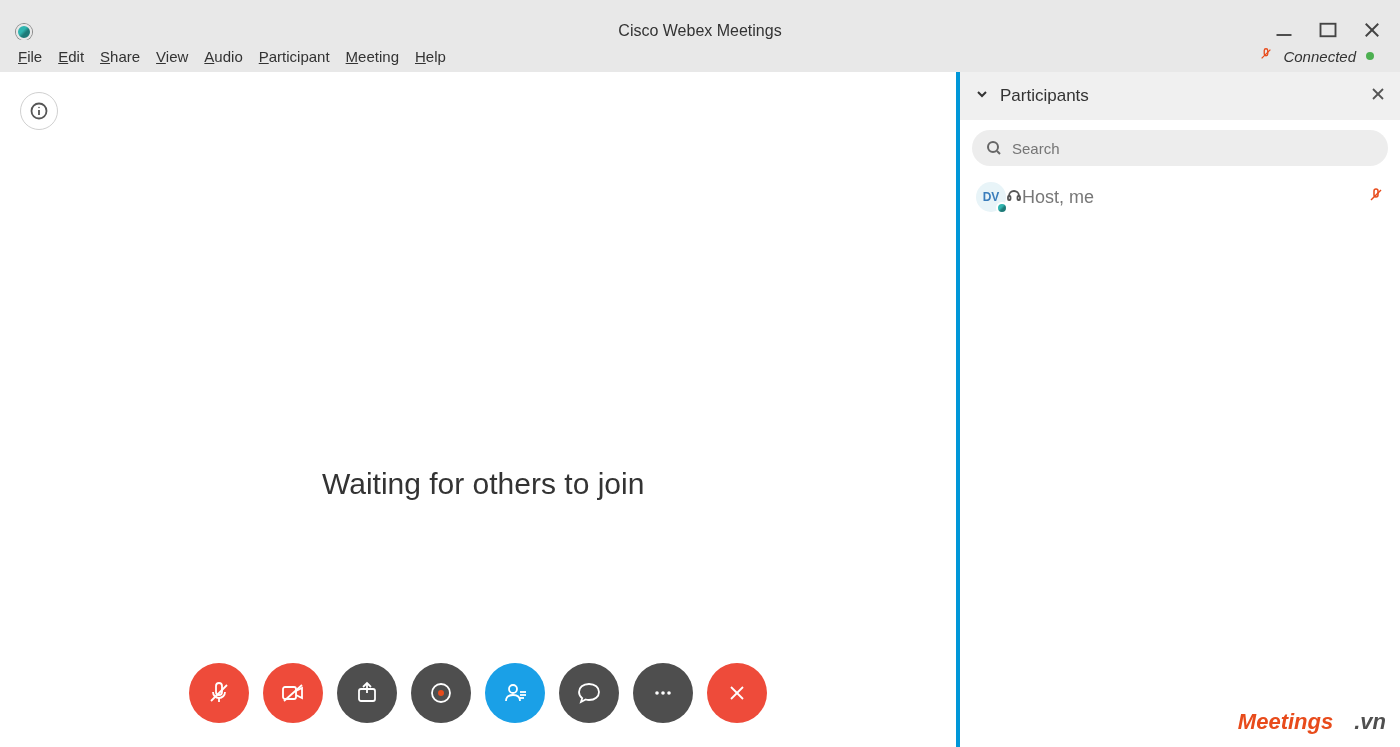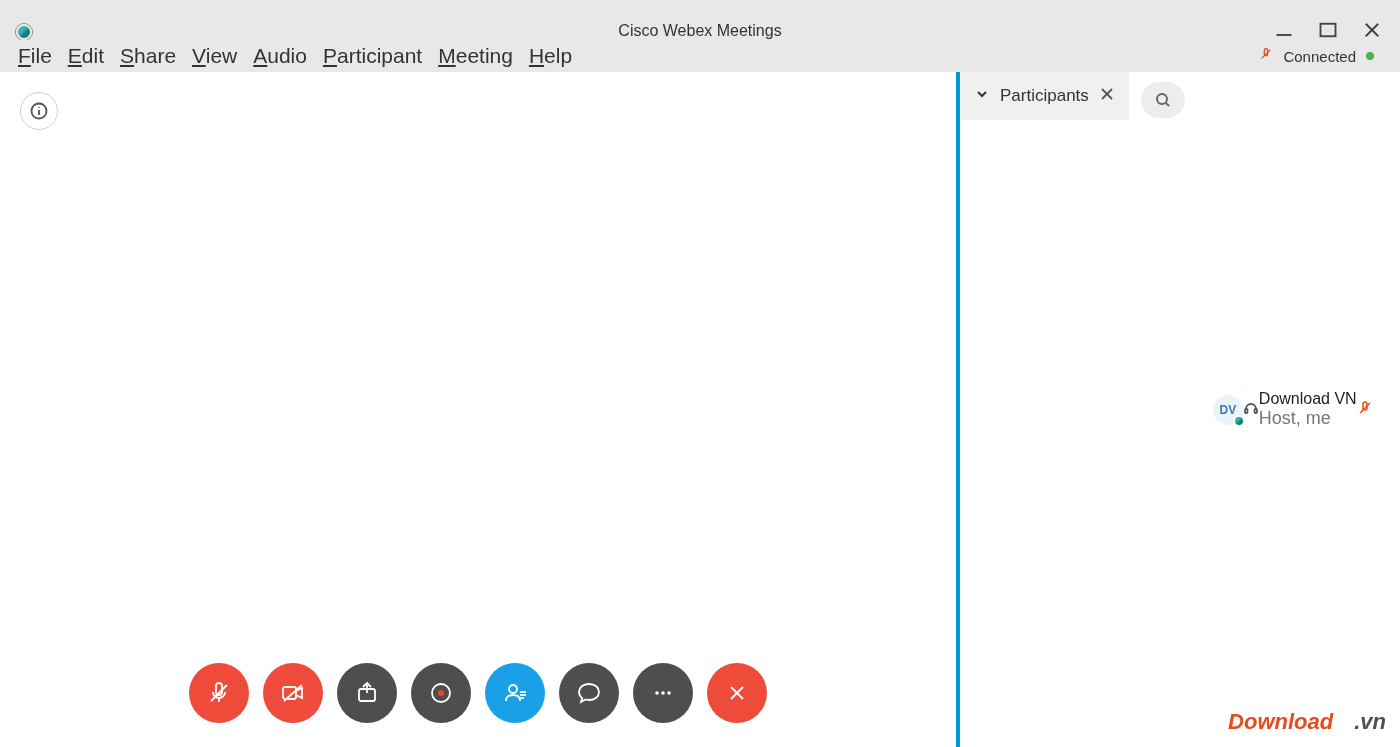--- a/index.html
+++ b/index.html
@@ -45,31 +45,32 @@
 .menubar {
   height: 32px;
   background: #e8e8e8;
   display: flex;
   align-items: center;
   padding: 0 10px;
   position: relative;
 }
 .menu-item {
   padding: 4px 8px;
-  font-size: 21px;
+  font-size: 15px;
   color: #333;
   cursor: pointer;
 }
 .menu-item .ul { text-decoration: underline; }
 .right-status {
   margin-left: auto;
   display: flex;
   align-items: center;
   gap: 10px;
   padding-right: 16px;
+  font-style: italic;
 }
 .mic-off-tiny svg { width:14px; height:14px; }
 .conn-text { font-size: 15px; color: #333; }
 .conn-dot { width:8px; height:8px; border-radius:50%; background:#4caf50; }
 
 .content {
   display: flex;
   height: calc(100% - 72px);
 }
 .main-area {
@@ -122,21 +123,21 @@
 
 .divider {
   width: 4px;
   background: #0097d8;
 }
 
 .side-panel {
   width: 440px;
   background: #fff;
   display:flex;
-  flex-direction:row;
+  flex-direction:column;
 }
 .panel-header {
   height: 48px;
   background: #f0f0f0;
   display:flex;
   align-items:center;
   padding: 0 14px;
   gap: 10px;
 }
 .chev-down svg { width:16px; height:16px; stroke:#333; fill:none; stroke-width:2; }
@@ -248,20 +249,21 @@
 
 <div class="content">
   <div class="main-area">
     <div class="info-btn">
       <svg viewBox="0 0 18 18">
           <circle cx="9" cy="9" r="7.5"></circle>
           <circle cx="9" cy="5.5" r="0.8" fill="#555" stroke="none"></circle>
           <line x1="9" y1="8" x2="9" y2="13"></line>
         </svg>
     </div>
+    <div class="waiting-text">Waiting for others to join</div>
 
     <div class="control-bar">
       <div class="ctrl-btn ctrl-red">
         <svg viewBox="0 0 28 28">
             <path d="M14 4a3 3 0 0 1 3 3v6a3 3 0 0 1-6 0V7a3 3 0 0 1 3-3z"></path>
             <path d="M8 13a6 6 0 0 0 12 0"></path>
             <line x1="14" y1="19" x2="14" y2="23"></line>
             <line x1="6" y1="22" x2="22" y2="6"></line>
           </svg>
       </div>
@@ -332,44 +334,44 @@
           </svg>
       </span>
     </div>
 
     <div class="search-wrap">
       <div class="search-box">
         <svg viewBox="0 0 16 16">
             <circle cx="7" cy="7" r="5"></circle>
             <line x1="11" y1="11" x2="14" y2="14"></line>
           </svg>
+        <input class="search-input" placeholder="Search" style="">
       </div>
     </div>
 
     <div class="participant-row">
       <div class="avatar">
         <span>DV</span>
         <span class="avatar-dot"></span>
       </div>
       <span class="headset-ic">
         <svg viewBox="0 0 16 16">
             <path d="M3 9a5 5 0 0 1 10 0"></path>
             <rect x="2" y="9" width="2.5" height="4" rx="1"></rect>
             <rect x="11.5" y="9" width="2.5" height="4" rx="1"></rect>
           </svg>
       </span>
       <div class="p-info">
-        <span class="p-name">Download VN</span>
         <span class="p-role">Host, me</span>
       </div>
       <span class="p-mic">
         <svg viewBox="0 0 16 16">
             <path d="M8 2a2 2 0 0 1 2 2v4a2 2 0 0 1-4 0V4a2 2 0 0 1 2-2z" stroke="#e84b1b" fill="none" stroke-width="1.5"></path>
             <line x1="3" y1="13" x2="13" y2="3" stroke="#e84b1b" stroke-width="1.5"></line>
           </svg>
       </span>
     </div>
 
     <div class="watermark">
-      <span>Download</span><span class="vn">.vn</span>
+      <span>Meetings</span><span class="vn">.vn</span>
     </div>
   </div>
 </div>
 
 </body></html>

